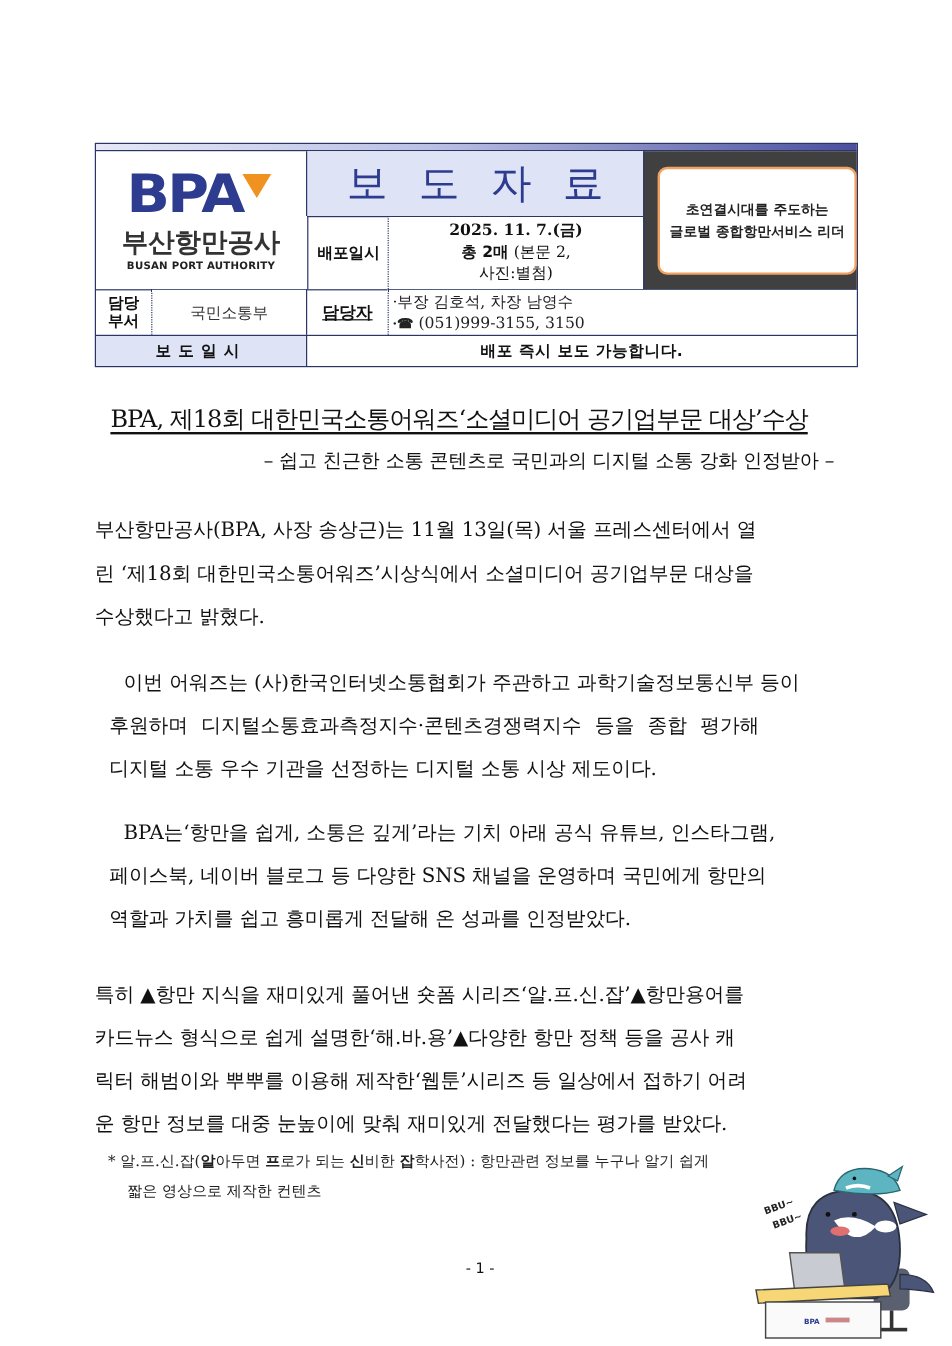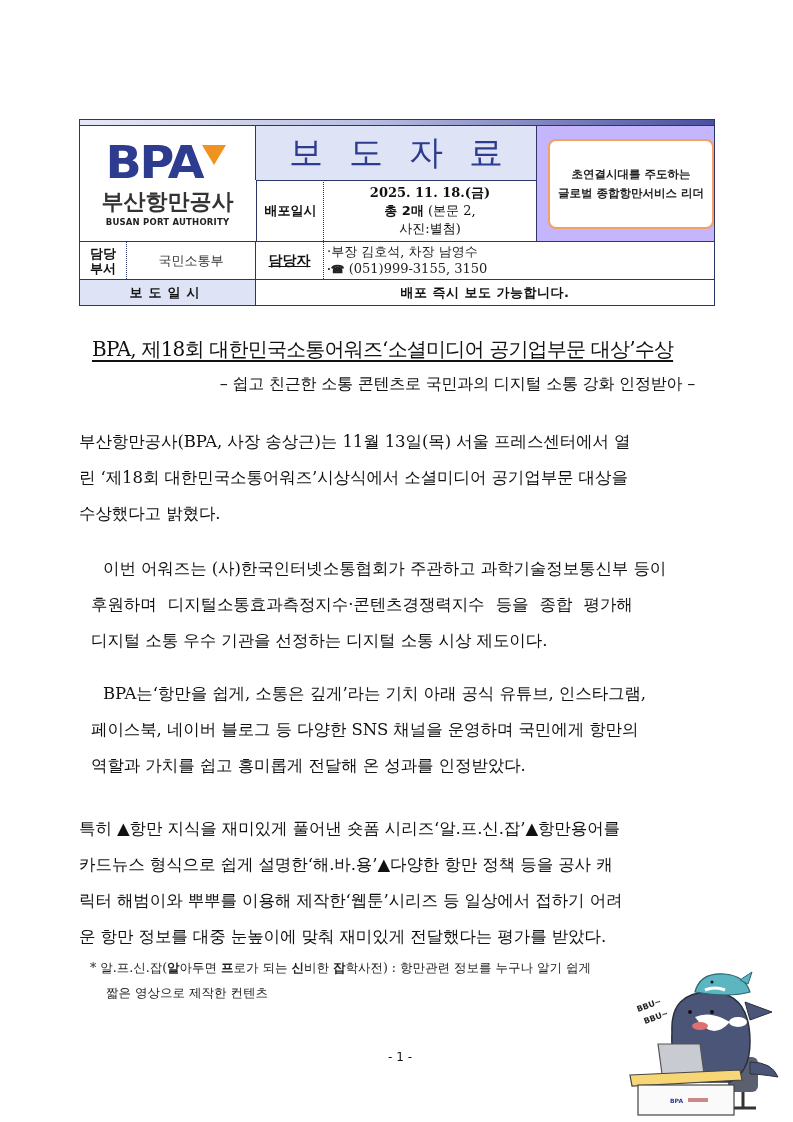--- a/index.html
+++ b/index.html
@@ -25,21 +25,21 @@
               color: #2d3c8f; letter-spacing: -2px; line-height: 44px; transform: scaleX(1.08); }
   .logo-tri { width: 0; height: 0; border-left: 12px solid transparent; border-right: 12px solid transparent;
               border-top: 20px solid #f0921f; margin-left: 3px; margin-top: 4px; }
   .logo-kr { font-family: "DejaVu Sans", sans-serif; font-weight: bold; font-size: 22px; color: #333;
              margin-top: 2px; letter-spacing: 0px; }
   .logo-en { font-family: "DejaVu Sans", sans-serif; font-weight: bold; font-size: 8.5px; color: #222;
              letter-spacing: 0.2px; }
 
   .title { left: 175px; top: 6px; width: 281px; height: 54px; font-size: 34px; letter-spacing: 26px;
            color: #2d3c8f; padding-left: 26px; }
-  .slogan-wrap { left: 456px; top: 6px; width: 178px; height: 115px; background: #c4b5fd; padding-left: 11px; }
+  .slogan-wrap { left: 456px; top: 6px; width: 178px; height: 115px; background: #404040; padding-left: 11px; }
   .slogan { width: 170px; height: 90px; border: 2px solid #f1a262; border-radius: 8px; box-sizing: border-box;
             display: flex; flex-direction: column; align-items: center; justify-content: center;
             font-family: "DejaVu Sans", sans-serif; font-weight: bold; font-size: 11.5px; color: #222;
             line-height: 19px; background: #fff; }
 
   .dist-label { left: 176px; top: 60px; width: 68px; height: 61px; font-family: "DejaVu Sans", sans-serif;
                 font-weight: bold; font-size: 13px; }
   .dist-value { left: 243px; top: 60px; width: 213px; height: 61px; flex-direction: column; font-size: 13px;
                 line-height: 18px; }
   .dist-date { font-weight: bold; }
@@ -104,21 +104,21 @@
 
   <div class="cell slogan-wrap bl">
     <div class="slogan">
       <span>초연결시대를 주도하는</span>
       <span>글로벌 종합항만서비스 리더</span>
     </div>
   </div>
 
   <div class="cell dist-label bl bt">배포일시</div>
   <div class="cell dist-value dl bt">
-    <span class="dist-date">2025. 11. 18.(금)</span>
+    <span class="dist-date">2025. 11. 7.(금)</span>
     <span><b class="bold-sans">총 2매</b><span> (본문 2,</span></span>
     <span>사진:별첨)</span>
   </div>
 
   <div class="cell dept-label bt">
     <span>담당</span>
     <span>부서</span>
   </div>
   <div class="cell dept-value dl bt">국민소통부</div>
 

